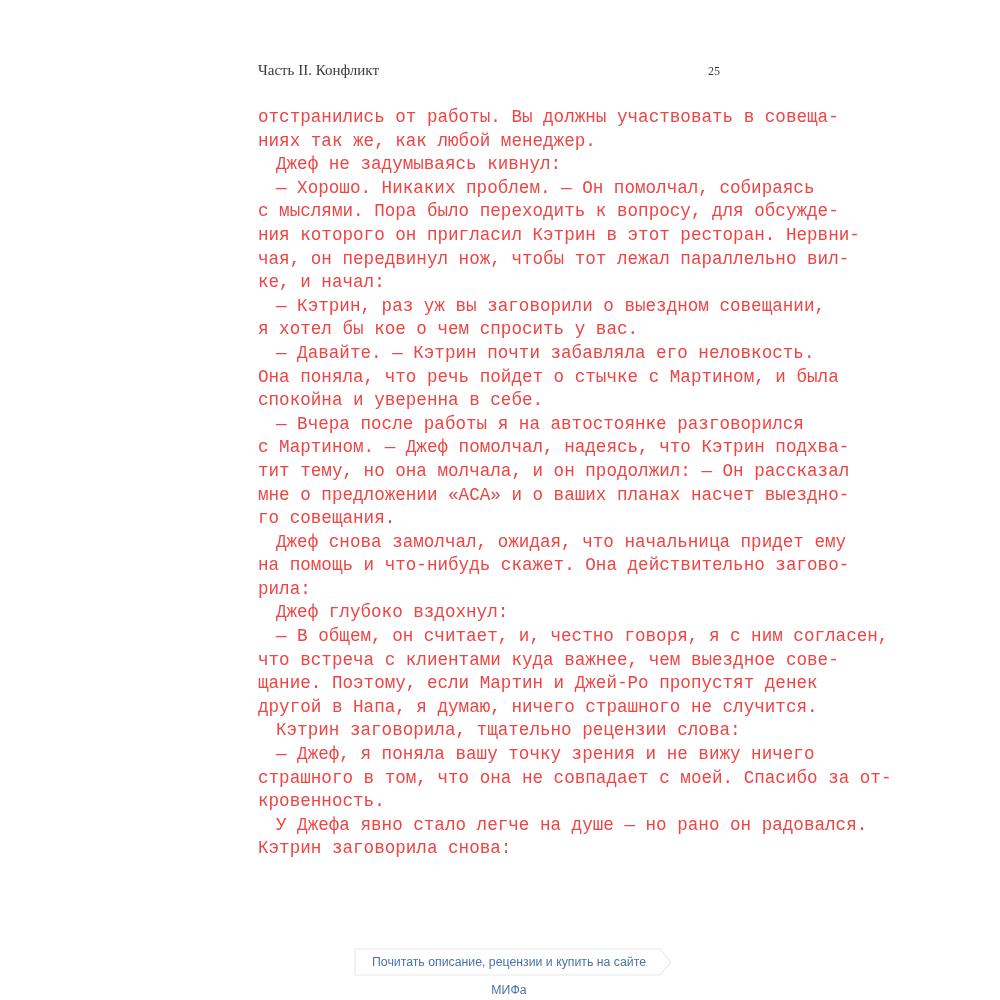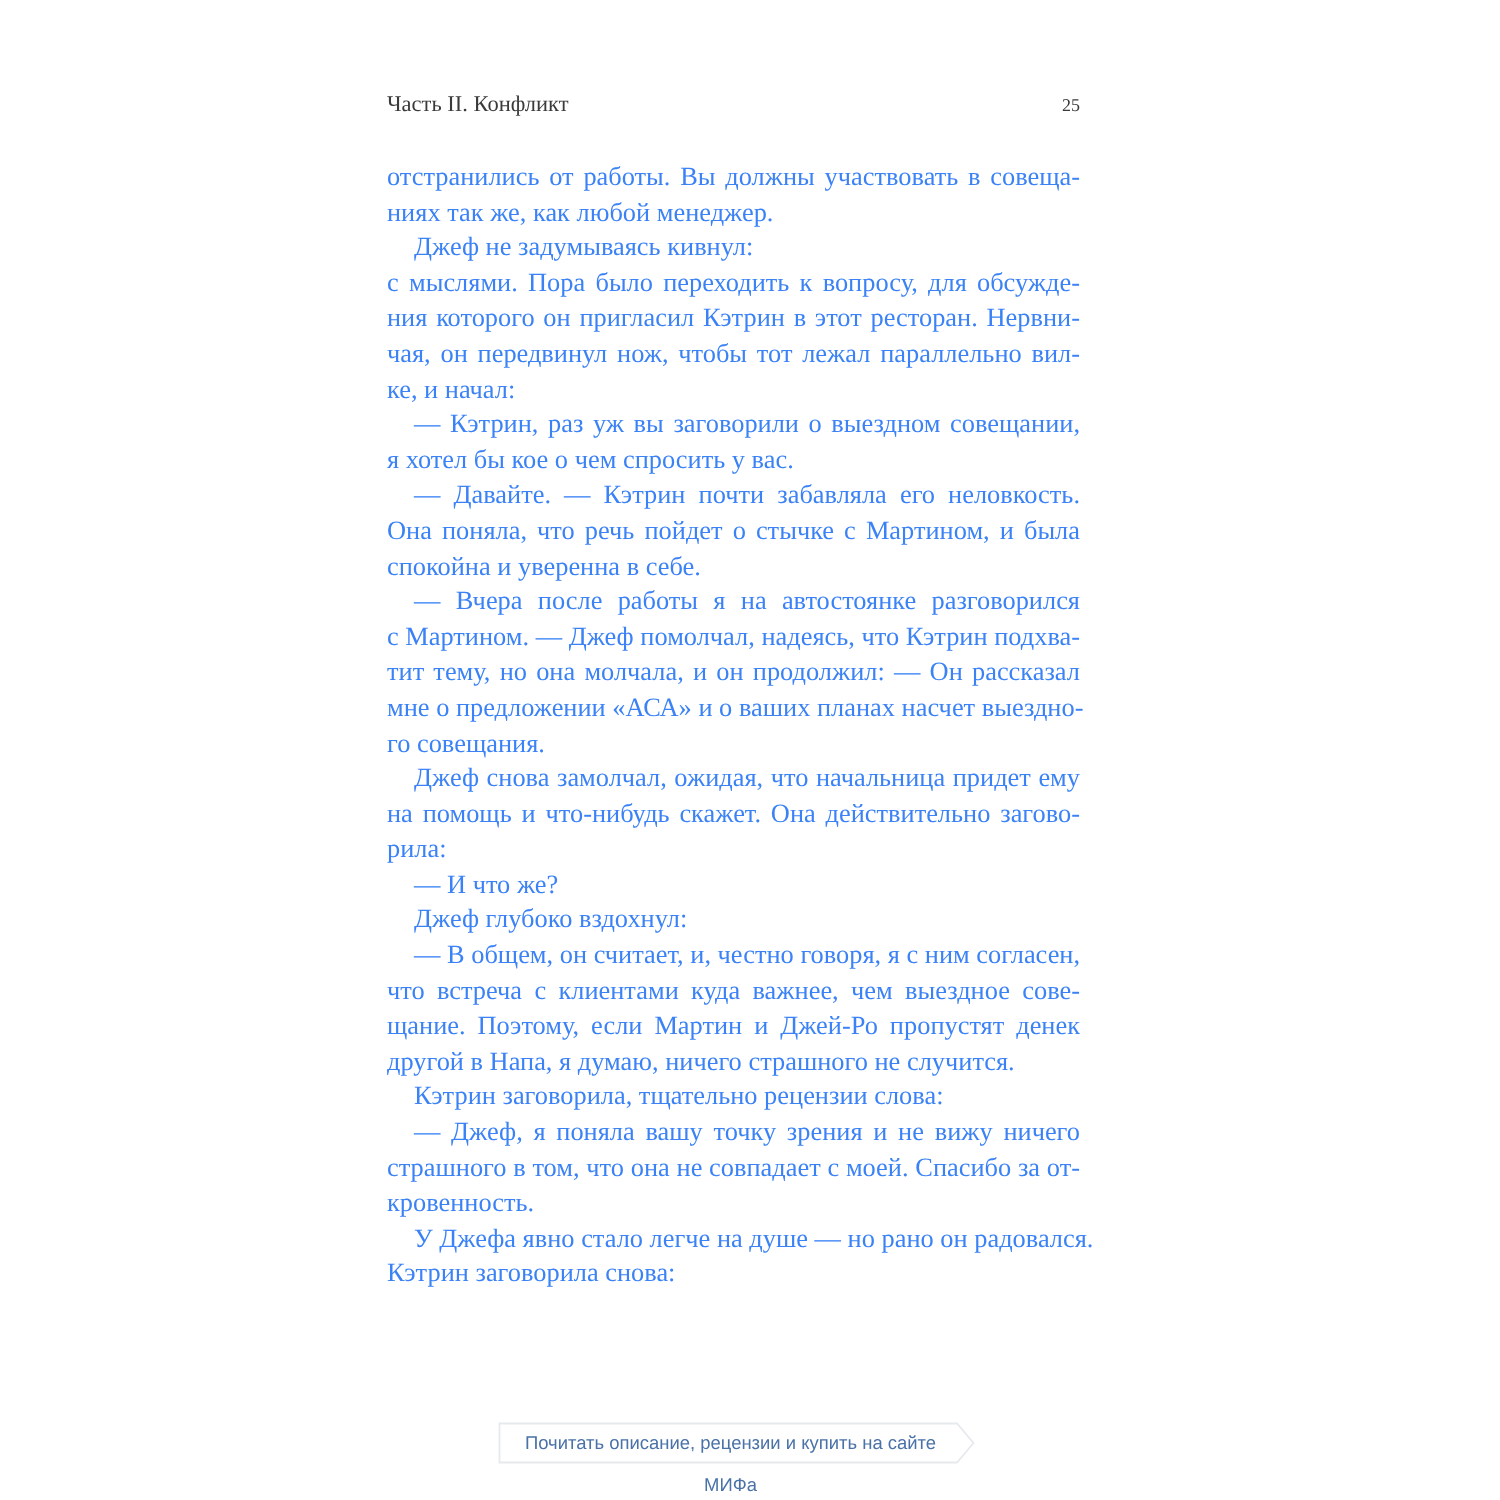--- a/index.html
+++ b/index.html
@@ -29,41 +29,41 @@
       font-size: 15px;
       color: #3a3a3a;
       height: 24px;
       line-height: 24px;
       margin-bottom: 24px;
     }
     .running-head .page-number {
       font-size: 12px;
     }
     .body-text {
-      font-family: Liberation Serif, serif;
+      font-family: Liberation Mono, monospace;
       font-size: 17.6px;
       line-height: 23.6px;
-      color: #3b82f6;
+      color: #ef4444;
     }
     .line {
       display: block;
       white-space: nowrap;
       text-align: justify;
       text-align-last: justify;
       height: 23.6px;
     }
     .line.last {
       text-align-last: left;
     }
     .line.indent {
       padding-left: 18px;
     }
     .banner {
       position: absolute;
-      left: 332px;
+      left: 354px;
       top: 948px;
       width: 318px;
       height: 28px;
     }
     .banner svg {
       position: absolute;
       left: 0;
       top: 0;
     }
     .banner-text {
@@ -85,38 +85,38 @@
 
 <div class="page">
   <div class="running-head">
     <span>Часть II. Конфликт</span>
     <span class="page-number">25</span>
   </div>
   <div class="body-text" id="body-text">
       <span class="line">отстранились от работы. Вы должны участвовать в совеща-</span>
       <span class="line last">ниях так же, как любой менеджер.</span>
       <span class="line indent last">Джеф не задумываясь кивнул:</span>
+      <span class="line indent">— Хорошо. Никаких проблем. — Он помолчал, собираясь</span>
       <span class="line">с мыслями. Пора было переходить к вопросу, для обсужде-</span>
       <span class="line">ния которого он пригласил Кэтрин в этот ресторан. Нервни-</span>
       <span class="line">чая, он передвинул нож, чтобы тот лежал параллельно вил-</span>
       <span class="line last">ке, и начал:</span>
       <span class="line indent">— Кэтрин, раз уж вы заговорили о выездном совещании,</span>
       <span class="line last">я хотел бы кое о чем спросить у вас.</span>
       <span class="line indent">— Давайте. — Кэтрин почти забавляла его неловкость.</span>
       <span class="line">Она поняла, что речь пойдет о стычке с Мартином, и была</span>
       <span class="line last">спокойна и уверенна в себе.</span>
       <span class="line indent">— Вчера после работы я на автостоянке разговорился</span>
       <span class="line">с Мартином. — Джеф помолчал, надеясь, что Кэтрин подхва-</span>
       <span class="line">тит тему, но она молчала, и он продолжил: — Он рассказал</span>
       <span class="line">мне о предложении «АСА» и о ваших планах насчет выездно-</span>
       <span class="line last">го совещания.</span>
       <span class="line indent">Джеф снова замолчал, ожидая, что начальница придет ему</span>
       <span class="line">на помощь и что-нибудь скажет. Она действительно загово-</span>
       <span class="line last">рила:</span>
-      <span class="line indent last">— И что же?</span>
       <span class="line indent last">Джеф глубоко вздохнул:</span>
       <span class="line indent">— В общем, он считает, и, честно говоря, я с ним согласен,</span>
       <span class="line">что встреча с клиентами куда важнее, чем выездное сове-</span>
       <span class="line">щание. Поэтому, если Мартин и Джей-Ро пропустят денек</span>
       <span class="line last">другой в Напа, я думаю, ничего страшного не случится.</span>
       <span class="line indent last">Кэтрин заговорила, тщательно рецензии слова:</span>
       <span class="line indent">— Джеф, я поняла вашу точку зрения и не вижу ничего</span>
       <span class="line">страшного в том, что она не совпадает с моей. Спасибо за от-</span>
       <span class="line last">кровенность.</span>
       <span class="line indent">У Джефа явно стало легче на душе — но рано он радовался.</span>

